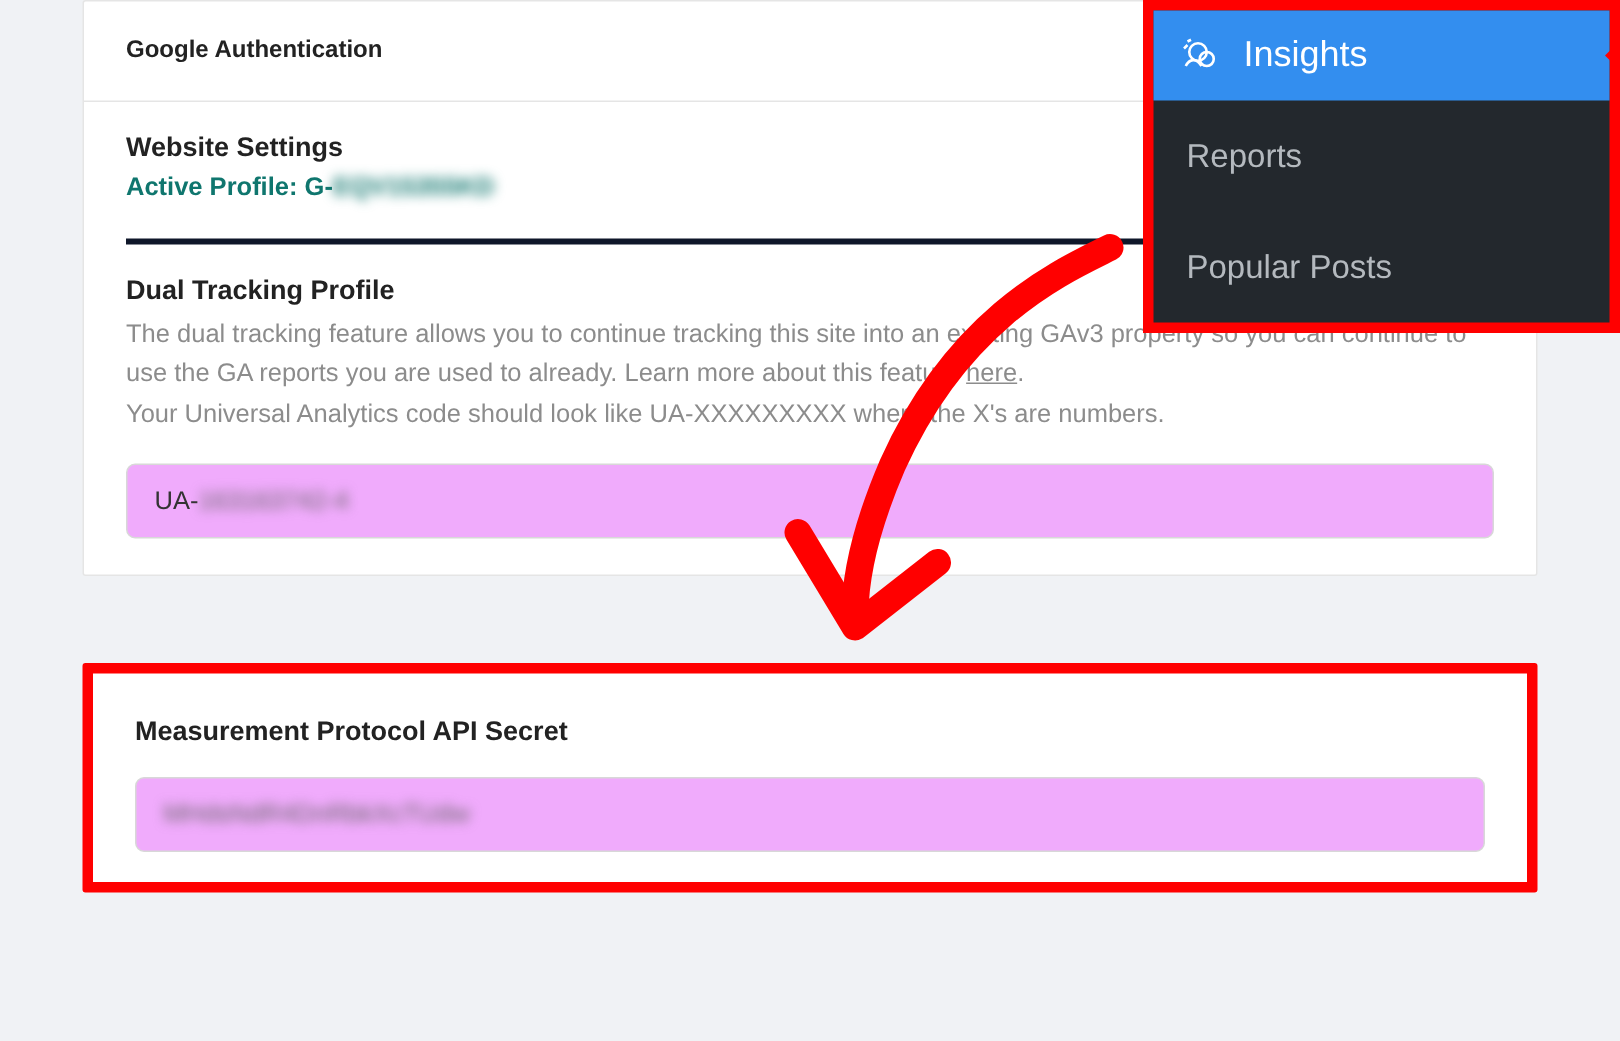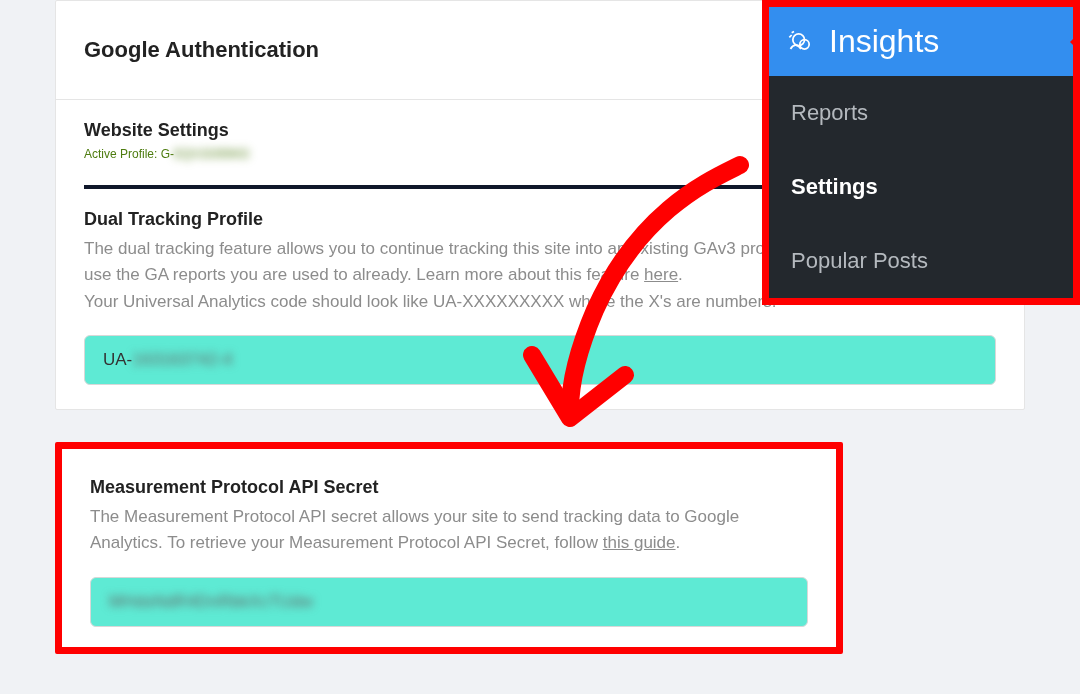--- a/index.html
+++ b/index.html
@@ -14,23 +14,23 @@
     .panel {
       position: absolute;
       left: 55px;
       top: 0;
       width: 970px;
       background: #fff;
       border: 1px solid #e5e5e5;
       border-radius: 2px;
     }
     .panel-header {
-      padding: 36px 28px;
+      padding: 24px 28px;
       border-bottom: 1px solid #e5e5e5;
-      font-size: 22px;
+      font-size: 16px;
       font-weight: 600;
       color: #222;
     }
     .section {
       padding: 20px 28px 24px 28px;
     }
     .section + .section {
       border-top: 4px solid #0f172a;
       margin-left: 28px;
       margin-right: 28px;
@@ -46,67 +46,68 @@
     .section-text {
       font-size: 17px;
       color: #8c8c8c;
       line-height: 1.55;
     }
     .section-text a, .link {
       color: #8c8c8c;
       text-decoration: underline;
     }
     .active-profile {
-      font-size: 12px;
-      color: #4d7c0f;
+      font-size: 17px;
+      color: #0f766e;
+      font-weight: bold;
     }
     .blur-text {
       filter: blur(4px);
       user-select: none;
     }
     .field {
       margin-top: 20px;
       width: 100%;
       border: 1px solid #d8d8d8;
       border-radius: 6px;
       padding: 14px 18px;
       font-size: 17px;
       color: #333;
-      background: #5eead4;
+      background: #f0abfc;
     }
     .field .blur-text { color: #666; }
     .highlight-box {
       border: 7px solid #ff0000;
       border-radius: 2px;
     }
     .api-secret-wrap {
       position: absolute;
       left: 55px;
       top: 442px;
-      width: 788px;
+      width: 970px;
       background: #fff;
       padding: 28px 28px 20px 28px;
     }
     
     .sidebar {
       position: absolute;
       right: 0;
       top: 0;
       width: 318px;
       background: #23282d;
       border: 7px solid #ff0000;
       z-index: 50;
     }
     .sidebar-header {
       background: #338eef;
       color: #fff;
       display: flex;
       align-items: center;
       padding: 16px 18px;
-      font-size: 32px;
+      font-size: 24px;
       font-weight: 400;
       position: relative;
     }
     .sidebar-header svg {
       width: 28px;
       height: 28px;
       margin-right: 14px;
       flex-shrink: 0;
     }
     .sidebar-header::after {
@@ -161,39 +162,35 @@
       <span>Your Universal Analytics code should look like UA-XXXXXXXXX where the X's are numbers.</span>
     </div>
     <div class="field">
       <span>UA-</span><span class="blur-text">163163742-4</span>
     </div>
   </div>
 </div>
 
 <div class="api-secret-wrap highlight-box">
   <div class="section-title">Measurement Protocol API Secret</div>
-  <div class="section-text">
-    <span>The Measurement Protocol API secret allows your site to send tracking data to Google Analytics. To retrieve your Measurement Protocol API Secret, follow </span><a href="#" class="link">this guide</a><span>.</span>
-  </div>
   <div class="field">
     <span class="blur-text">MHdsNdR4DnRbkXcTUdw</span>
   </div>
 </div>
 
 <div class="sidebar">
   <div class="sidebar-header">
     <svg viewBox="0 0 24 24" fill="none" stroke="#fff" stroke-width="1.5">
       <circle cx="10" cy="10" r="5"></circle>
       <circle cx="15" cy="14" r="4"></circle>
       <path d="M3 18 C5 14, 9 13, 12 18"></path>
       <path d="M2 8 L4 6 M4 4 L6 3"></path>
     </svg>
     <span>Insights</span>
   </div>
   <div class="sidebar-item">Reports</div>
-  <div class="sidebar-item active">Settings</div>
   <div class="sidebar-item">Popular Posts</div>
 </div>
 
 <svg class="arrow-svg" viewBox="0 0 260 310">
   <path d="M220 25 C 190 40, 120 70, 75 170 C 60 205, 50 240, 50 270" stroke="#ff0000" stroke-width="18" fill="none" stroke-linecap="round"></path>
   <path d="M12 215 L50 278 L105 235" stroke="#ff0000" stroke-width="18" fill="none" stroke-linecap="round" stroke-linejoin="round"></path>
 </svg>
 
 </body></html>

